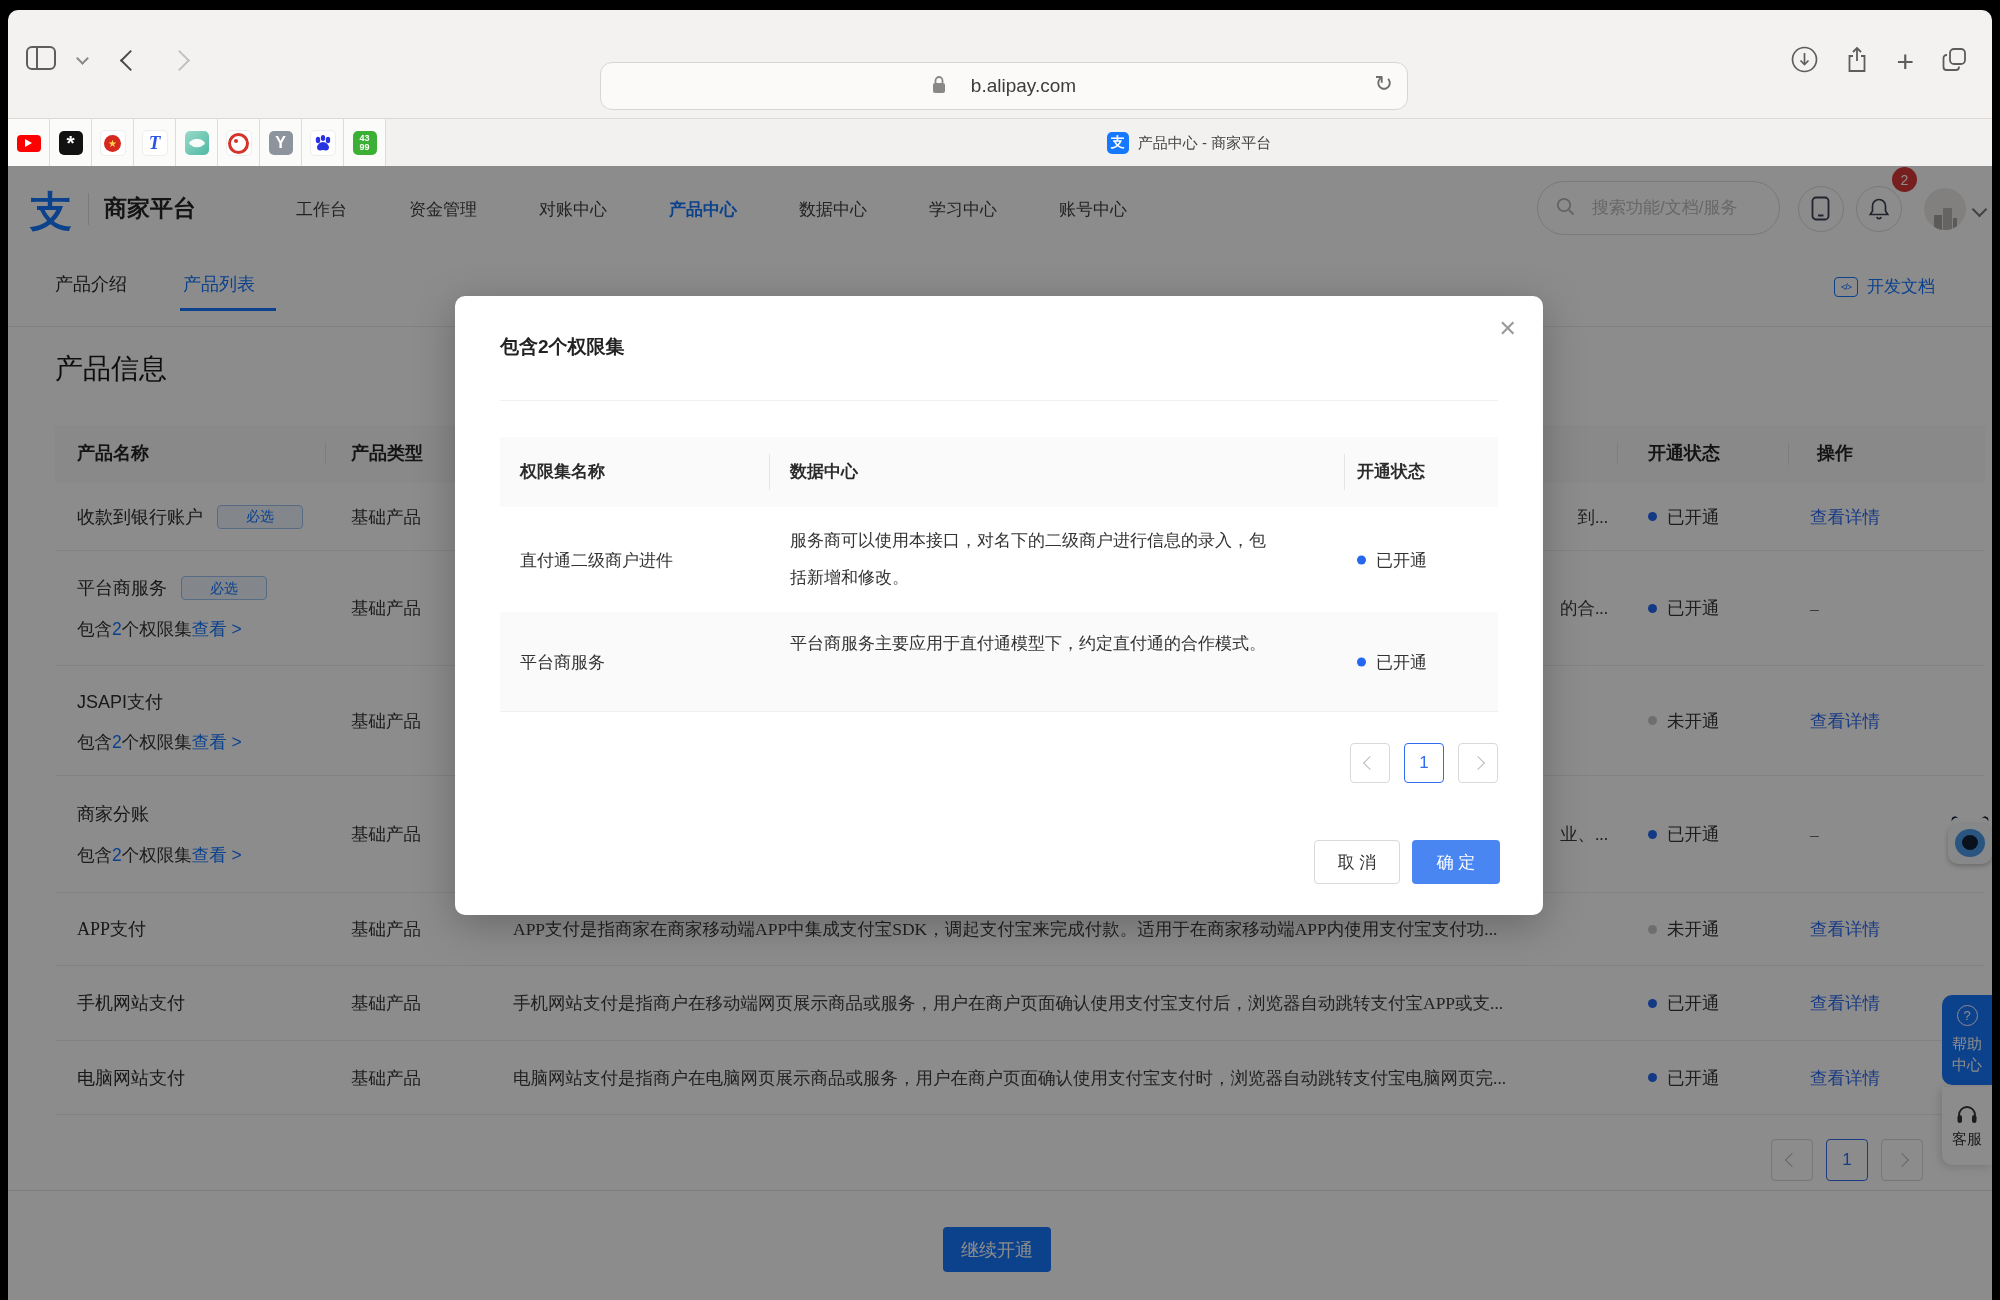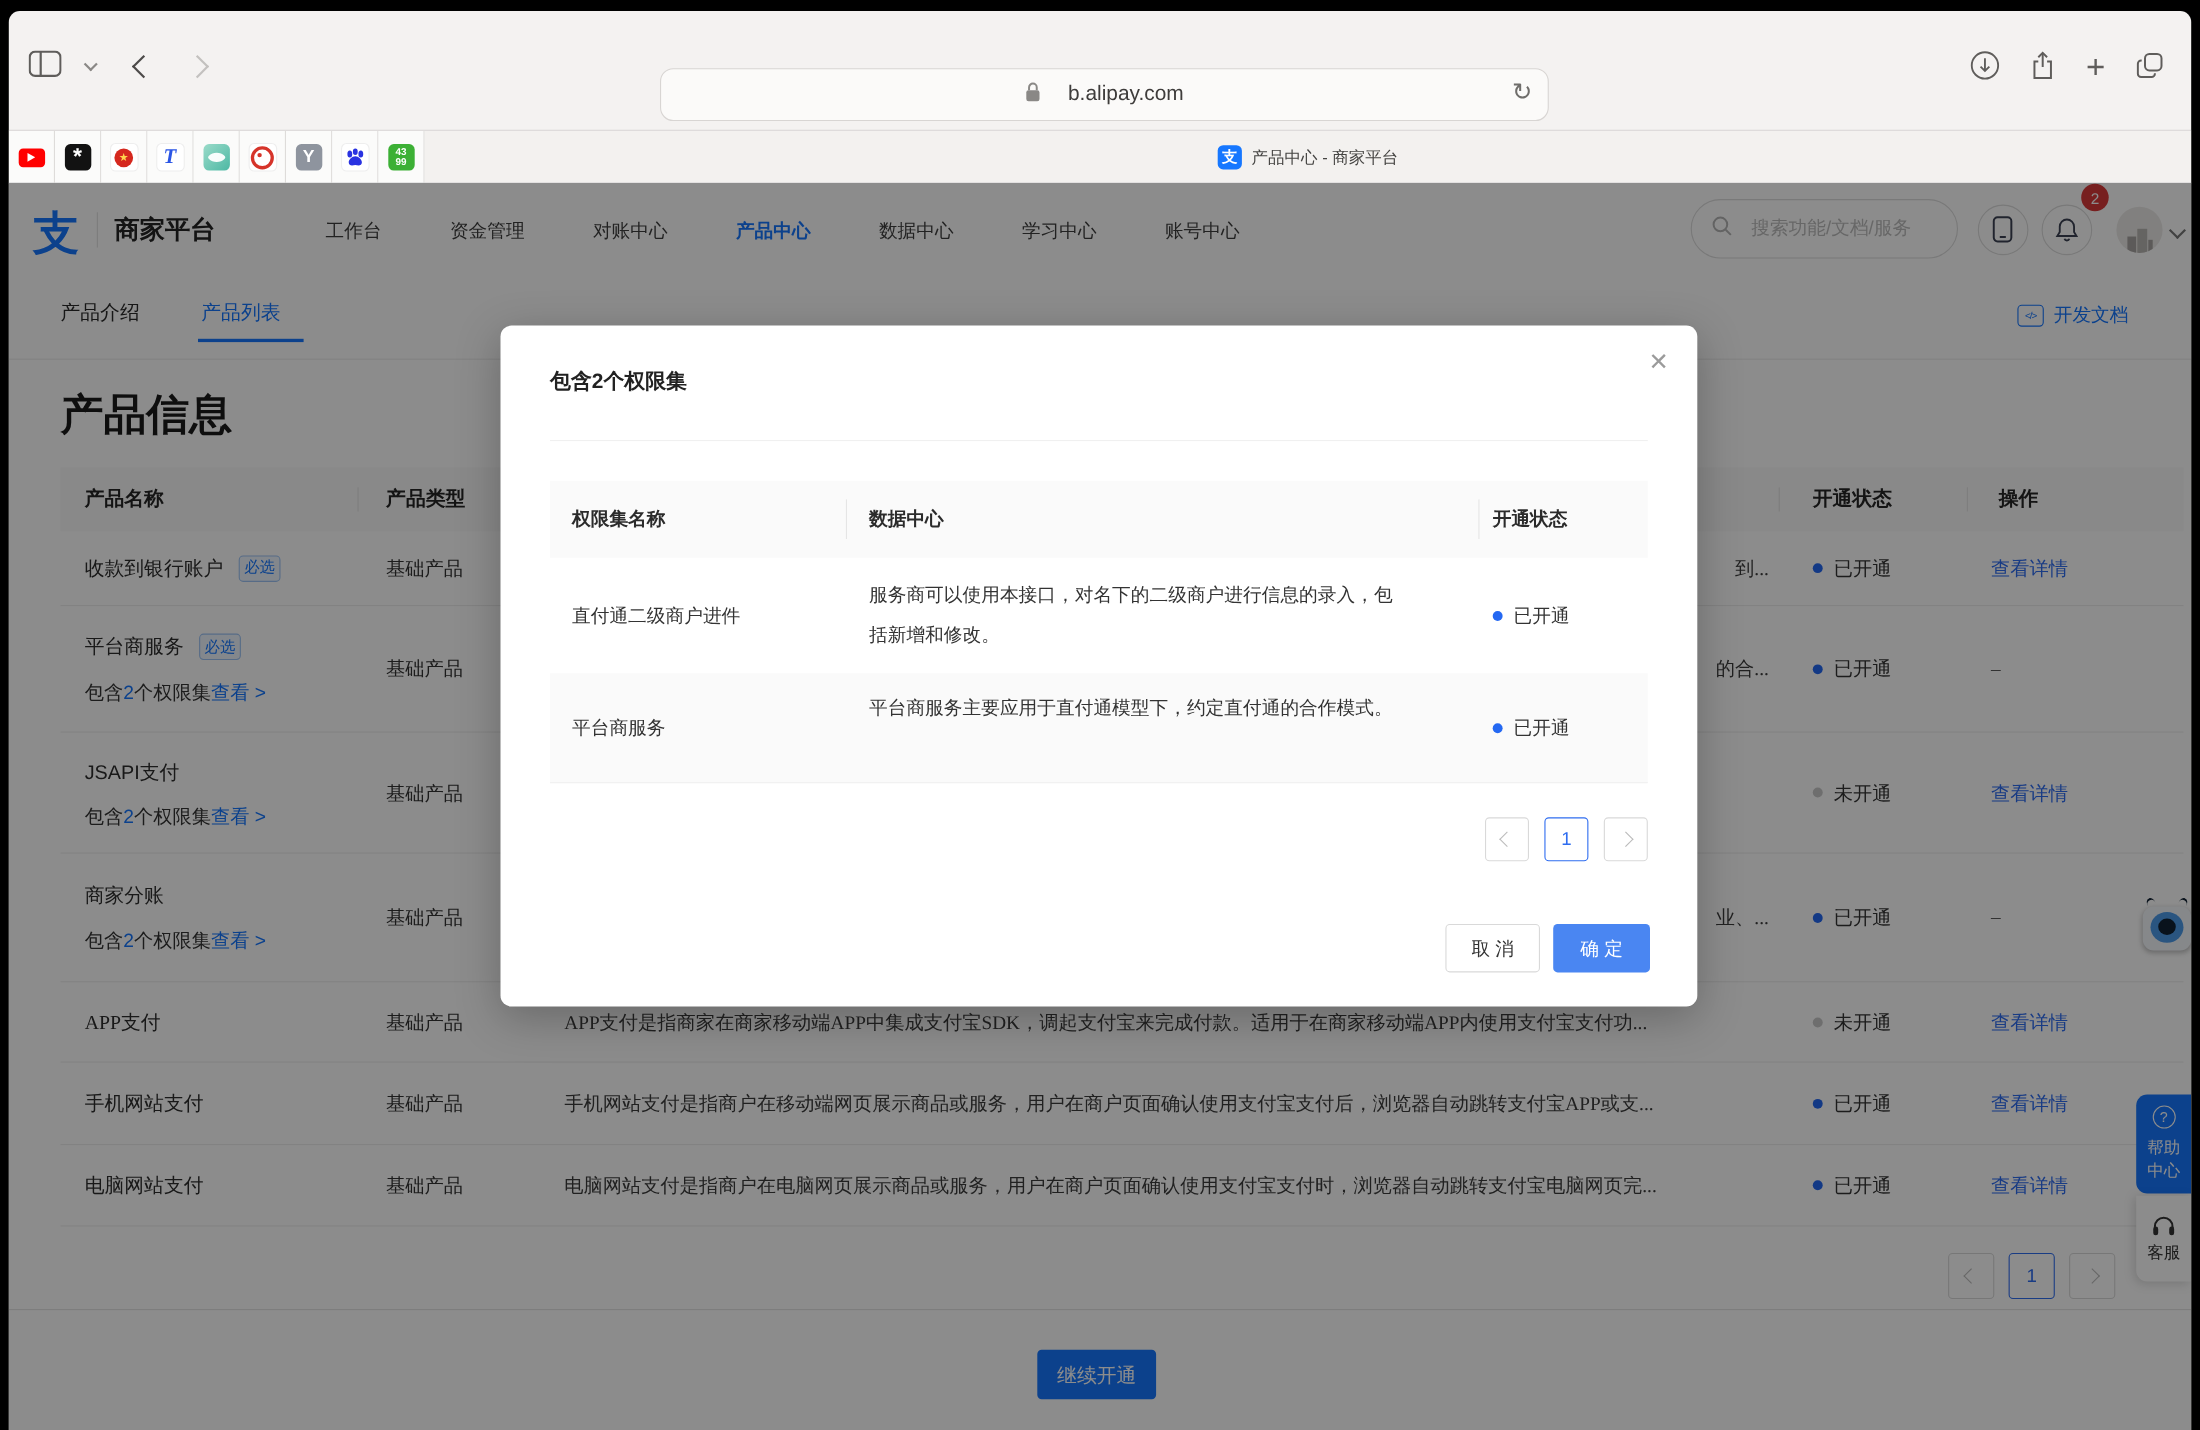--- a/index.html
+++ b/index.html
@@ -53,30 +53,30 @@
   .circbtn{position:absolute;width:46px;height:46px;border:1.5px solid #dcdcdc;border-radius:50%;box-sizing:border-box;display:flex;align-items:center;justify-content:center;background:#fff;}
   .badge{position:absolute;left:1884px;top:1px;min-width:25px;height:25px;border-radius:13px;background:#d93a3a;color:#fff;font-size:14px;display:flex;align-items:center;justify-content:center;z-index:2;}
   .avatar{position:absolute;left:1916px;top:22px;width:42px;height:42px;border-radius:50%;background:#eceae8;display:flex;align-items:flex-end;justify-content:center;overflow:hidden;}
   .avchev{position:absolute;left:1966px;top:38px;width:9px;height:9px;border-left:2px solid #777;border-bottom:2px solid #777;transform:rotate(-45deg);}
   .subnav{position:absolute;left:0;top:86px;width:100%;height:75px;background:#fff;border-bottom:1px solid #ececec;box-sizing:border-box;}
   .snav1{position:absolute;left:47px;top:20px;font-size:18px;color:#2b2b2b;}
   .snav2{position:absolute;left:175px;top:20px;font-size:18px;color:#1677ff;}
   .snavline{position:absolute;left:172px;top:56px;width:96px;height:3px;background:#1677ff;}
   .doclink{position:absolute;right:57px;top:23px;display:flex;align-items:center;gap:9px;color:#1677ff;font-size:17px;}
   .codeicon{width:22px;height:18px;border:1.5px solid #1677ff;border-radius:4px;font-size:9px;display:flex;align-items:center;justify-content:center;letter-spacing:-1px;}
-  .pagetitle{position:absolute;left:47px;top:184px;font-size:39px;font-weight:700;color:#1a1a1a;}
+  .pagetitle{position:absolute;left:47px;top:184px;font-size:28px;font-weight:400;color:#1a1a1a;}
   
   .card{position:absolute;left:47px;top:259px;width:1930px;}
   .thead{position:absolute;left:0;top:0;width:100%;height:58px;background:#fafafa;}
   .th{position:absolute;top:16px;font-size:18px;font-weight:600;color:#262626;}
   .vdiv{position:absolute;top:18px;width:1px;height:22px;background:#e4e4e4;}
   .trow{position:absolute;left:0;width:100%;border-bottom:1px solid #ededed;box-sizing:border-box;}
   .cell{position:absolute;font-size:17.5px;color:#333;}
   .rname{left:22px;font-size:18px;color:#2e2e2e;display:flex;align-items:center;gap:14px;}
-  .rtag{font-size:14px;color:#1677ff;background:#eef6ff;border:1px solid #9ec4f5;border-radius:4px;padding:3px 4px;line-height:16px;}
+  .rtag{font-size:14px;color:#1677ff;background:#eef6ff;border:1px solid #9ec4f5;border-radius:4px;padding:3px 28px;line-height:16px;}
   .rsub{left:22px;font-size:17.5px;color:#333;}
   .blue{color:#1677ff;}
   .rtype{left:296px;}
   .rdesc{left:458px;width:1100px;color:#3d3d3d;white-space:nowrap;overflow:hidden;}
   .rdesc.tail{width:1095px;text-align:right;}
   .rstat{left:1593px;display:flex;align-items:center;gap:10px;}
   .dot{width:9px;height:9px;border-radius:50%;display:inline-block;}
   .dot.on{background:#2468f2;} .dot.off{background:#c9c9c9;}
   .ract{left:1755px;} .ract .lnk{color:#2f6df0;} .ract .dash{color:#555;}
   .vcent{top:50%;transform:translateY(-50%);font-family:Liberation Serif, serif;}

